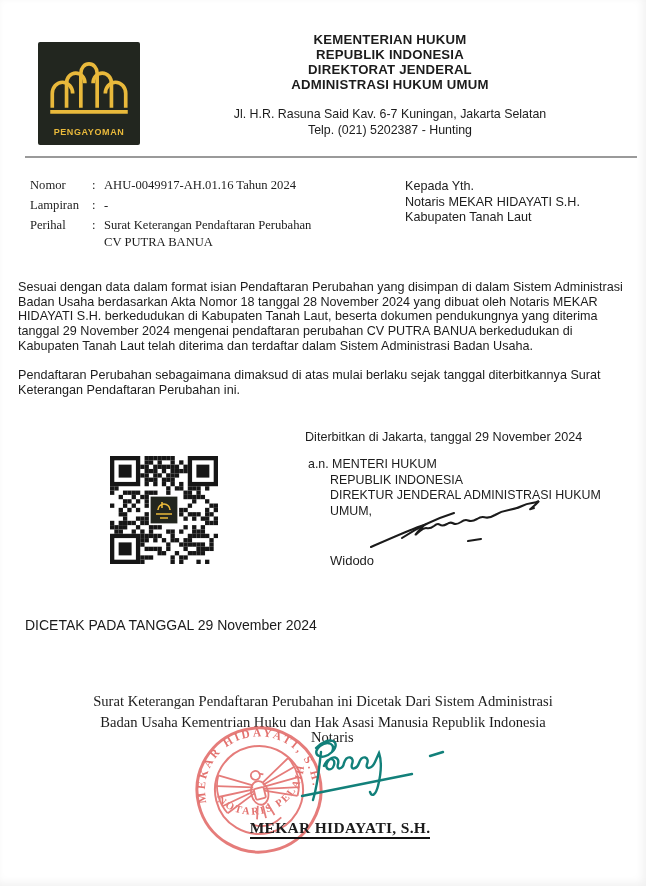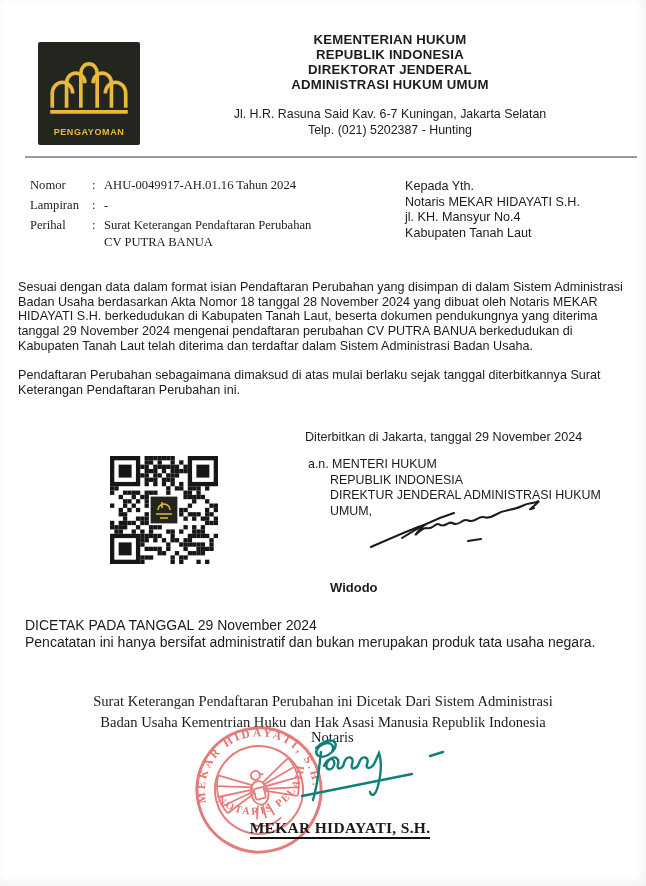--- a/index.html
+++ b/index.html
@@ -28,21 +28,21 @@
   .recipient{left:405px;top:179px;font-size:12.6px;line-height:15.5px;}
   
   .para1{left:18px;top:280px;width:616px;font-size:12.6px;line-height:14.7px;}
   .para2{left:18px;top:368px;width:616px;font-size:12.6px;line-height:14.7px;}
   .issued{left:305px;top:430px;font-size:12.6px;}
   
   .qr{left:110px;top:456px;width:108px;height:108px;}
   .an-block{left:308px;top:457px;font-size:12.4px;line-height:15.5px;}
   .an-indent{margin-left:22px;}
   .sig-black{left:368px;top:498px;}
-  .signer{left:330px;top:580px;font-size:13px;font-weight:bold;}
+  .signer{left:330px;top:553px;font-size:13px;font-weight:normal;}
   
   .printed{left:25px;top:617px;font-size:14px;line-height:16.5px;}
   .serif-note{left:40px;top:676px;width:566px;text-align:center;
     font-family:"Liberation Serif","DejaVu Serif",serif;font-size:14.6px;line-height:20.5px;margin-top:15px;}
   .stamp{left:190px;top:721px;}
   .notaris-label{left:311px;top:729px;font-family:"Liberation Serif","DejaVu Serif",serif;font-size:14.5px;}
   .sig-teal{left:280px;top:736px;}
   .notary-name{left:200px;top:819px;width:280px;text-align:center;
     font-family:"Liberation Serif","DejaVu Serif",serif;font-size:15.5px;font-weight:bold;}
   .notary-name span{border-bottom:2px solid #111;padding-bottom:1px;letter-spacing:.3px;}
@@ -96,21 +96,20 @@
       <span>
         <div>Surat Keterangan Pendaftaran Perubahan</div>
         <div>CV PUTRA BANUA</div>
       </span>
     </div>
   </div>
 
   <div class="abs recipient">
     <div>Kepada Yth.</div>
     <div>Notaris MEKAR HIDAYATI S.H.</div>
-    <div>jl. KH. Mansyur No.4</div>
     <div>Kabupaten Tanah Laut</div>
   </div>
 
   <div class="abs para1">Sesuai dengan data dalam format isian Pendaftaran Perubahan yang disimpan di dalam Sistem Administrasi Badan Usaha berdasarkan Akta Nomor 18 tanggal 28 November 2024 yang dibuat oleh Notaris MEKAR HIDAYATI S.H. berkedudukan di Kabupaten Tanah Laut, beserta dokumen pendukungnya yang diterima tanggal 29 November 2024 mengenai pendaftaran perubahan CV PUTRA BANUA berkedudukan di Kabupaten Tanah Laut telah diterima dan terdaftar dalam Sistem Administrasi Badan Usaha.</div>
   <div class="abs para2">Pendaftaran Perubahan sebagaimana dimaksud di atas mulai berlaku sejak tanggal diterbitkannya Surat Keterangan Pendaftaran Perubahan ini.</div>
 
   <div class="abs issued">Diterbitkan di Jakarta, tanggal 29 November 2024</div>
 
   <div class="abs qr" id="qr-slot"><svg width="108" height="108" viewBox="0 0 108 108">
         <rect x="0" y="0" width="108" height="108" fill="#ffffff"></rect>
@@ -343,21 +342,20 @@
       <path d="M3,49 C28,38 46,30 56,27 C48,36 44,40 52,33 C60,26 58,34 66,28 C73,22 70,31 79,26 C86,21 84,30 93,24 C101,18 99,27 109,21 C118,15 115,24 127,17 C138,10 142,14 154,8 C162,4 166,6 171,3 C164,11 158,13 166,10"></path>
       <path d="M34,40 C52,28 70,20 86,15"></path>
       <path d="M100,43 L113,41"></path>
     </g>
   </svg>
 
   <div class="abs signer">Widodo</div>
 
   <div class="abs printed">
     <div>DICETAK PADA TANGGAL 29 November 2024</div>
-    <div>Pencatatan ini hanya bersifat administratif dan bukan merupakan produk tata usaha negara.</div>
   </div>
 
   <div class="abs serif-note">
     <div>Surat Keterangan Pendaftaran Perubahan  ini Dicetak Dari Sistem Administrasi</div>
     <div>Badan Usaha Kementrian Huku dan Hak Asasi Manusia Republik Indonesia</div>
   </div>
 
   <svg class="abs stamp" width="138" height="146" viewBox="-69 -69 138 146">
     <defs>
       <path id="arcTop" d="M -51 18 A 54 54 0 1 1 51 18" fill="none"></path>

